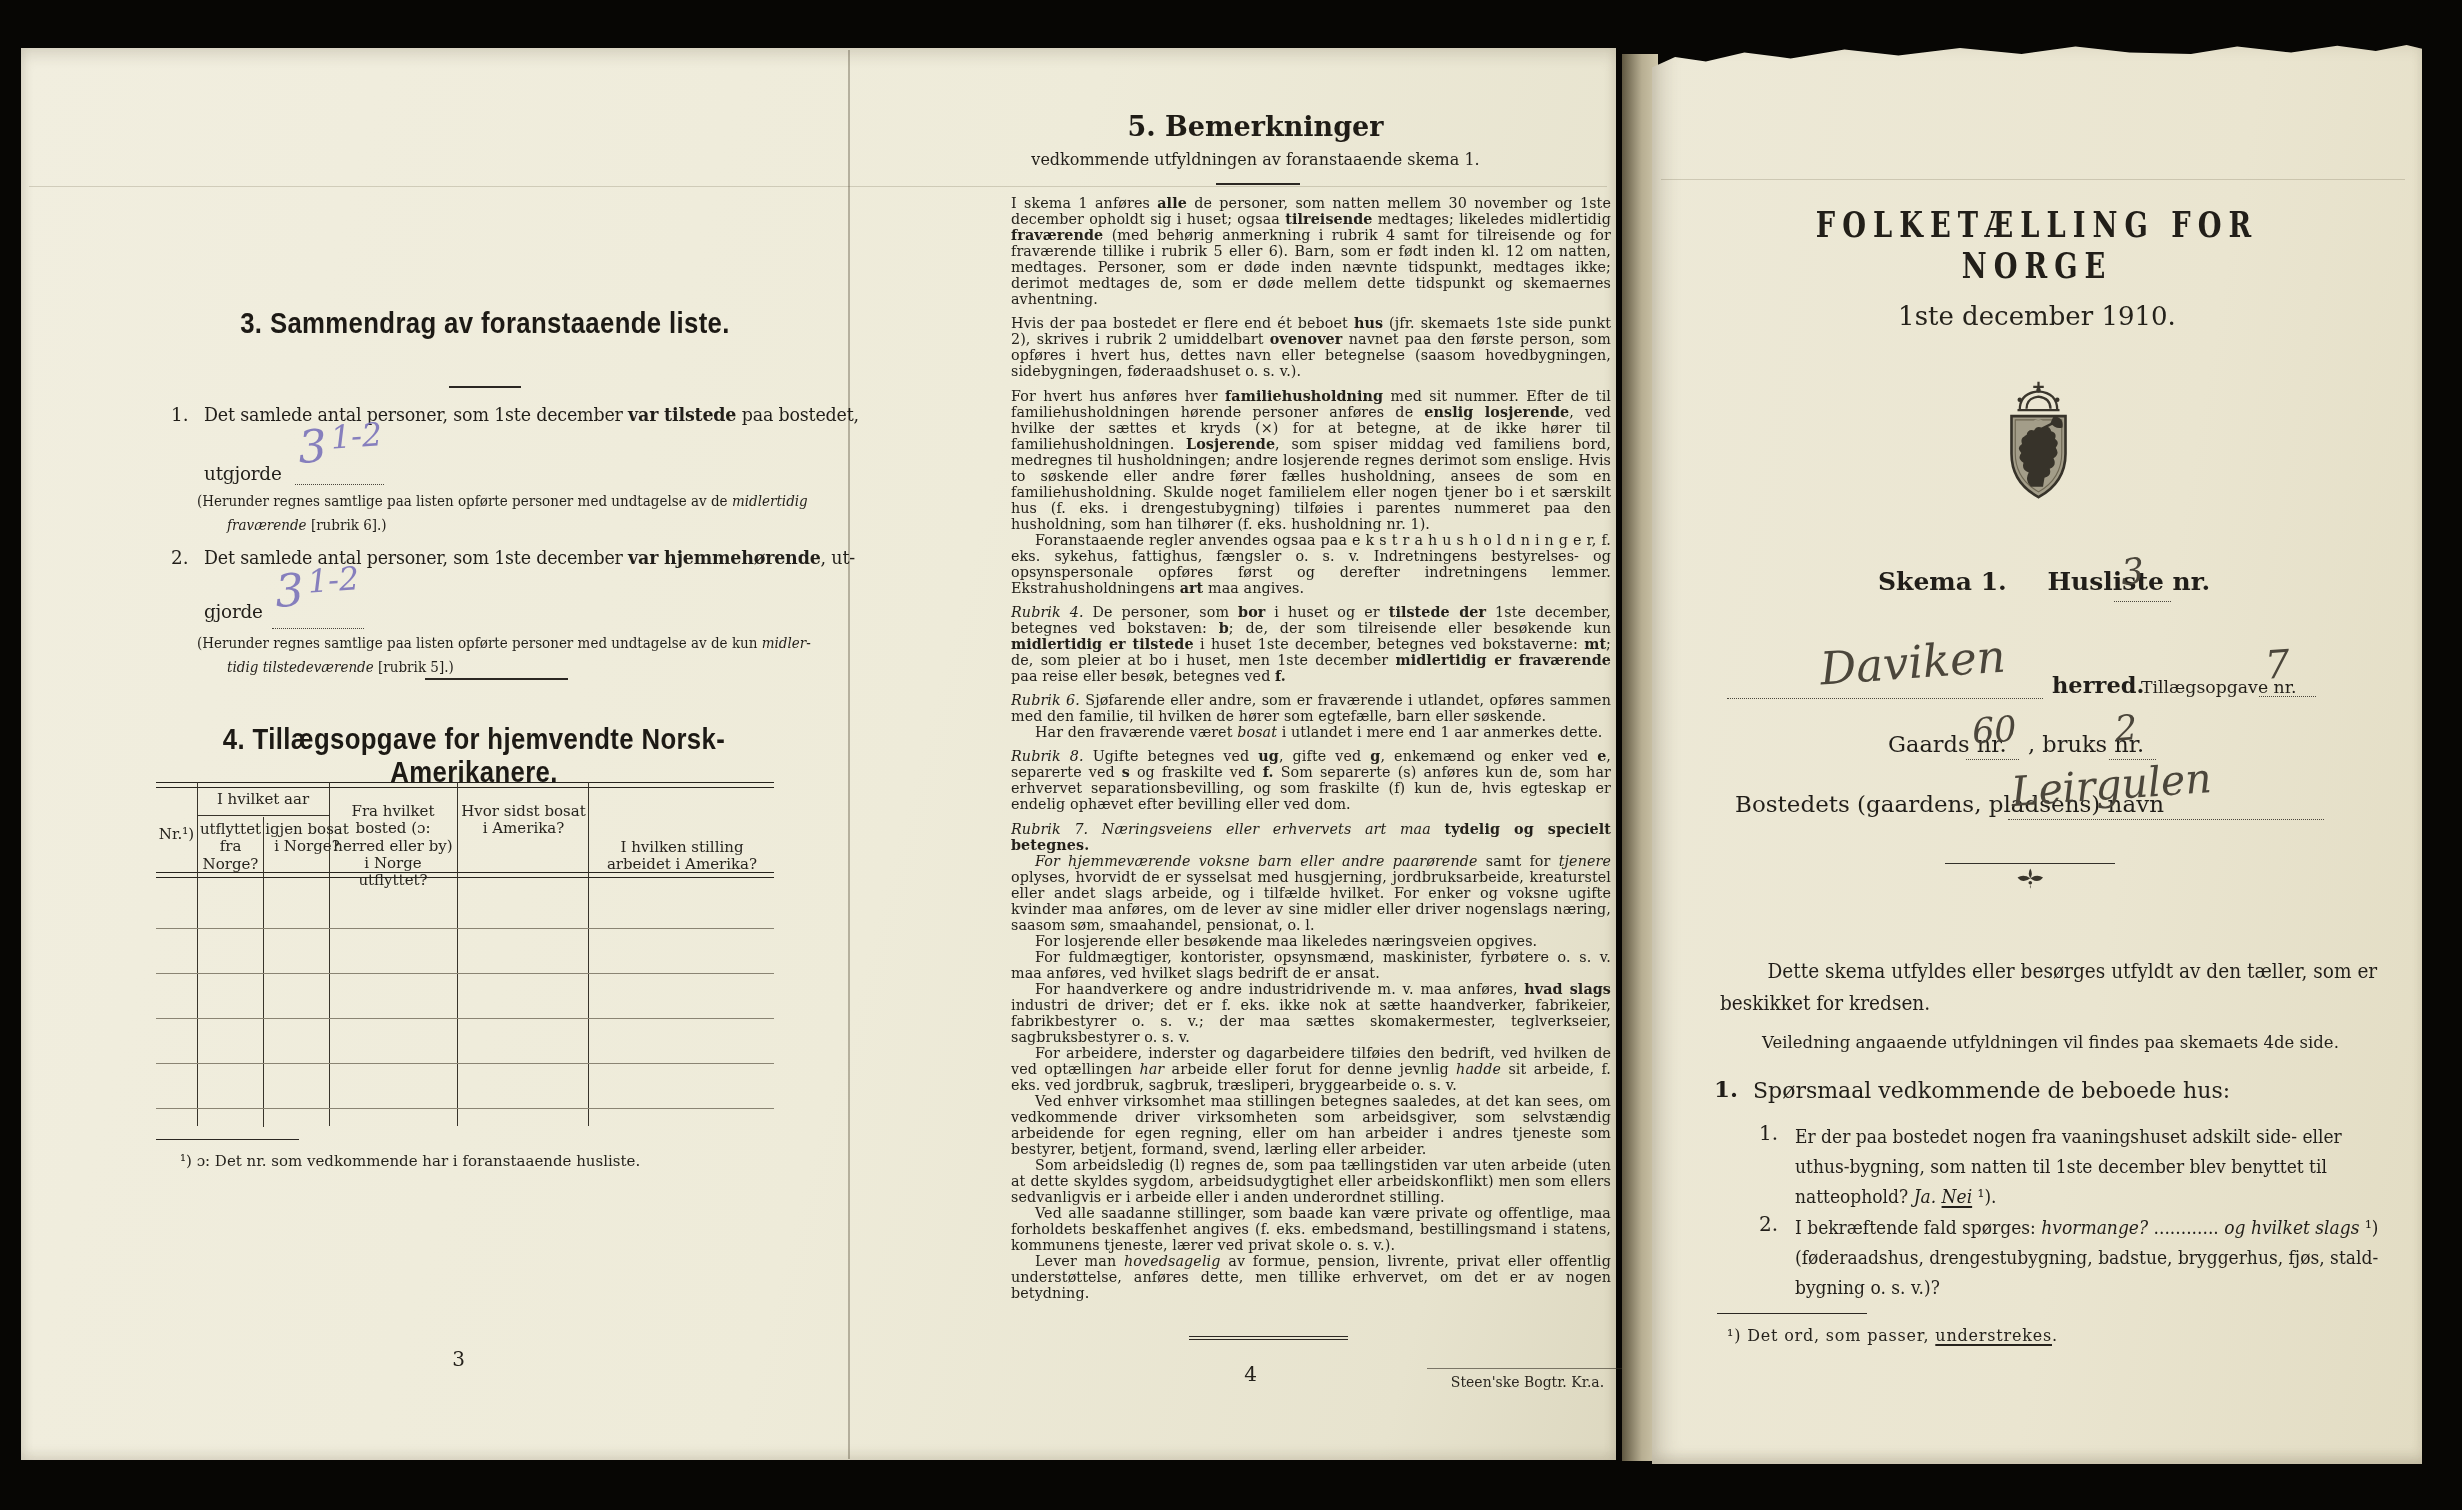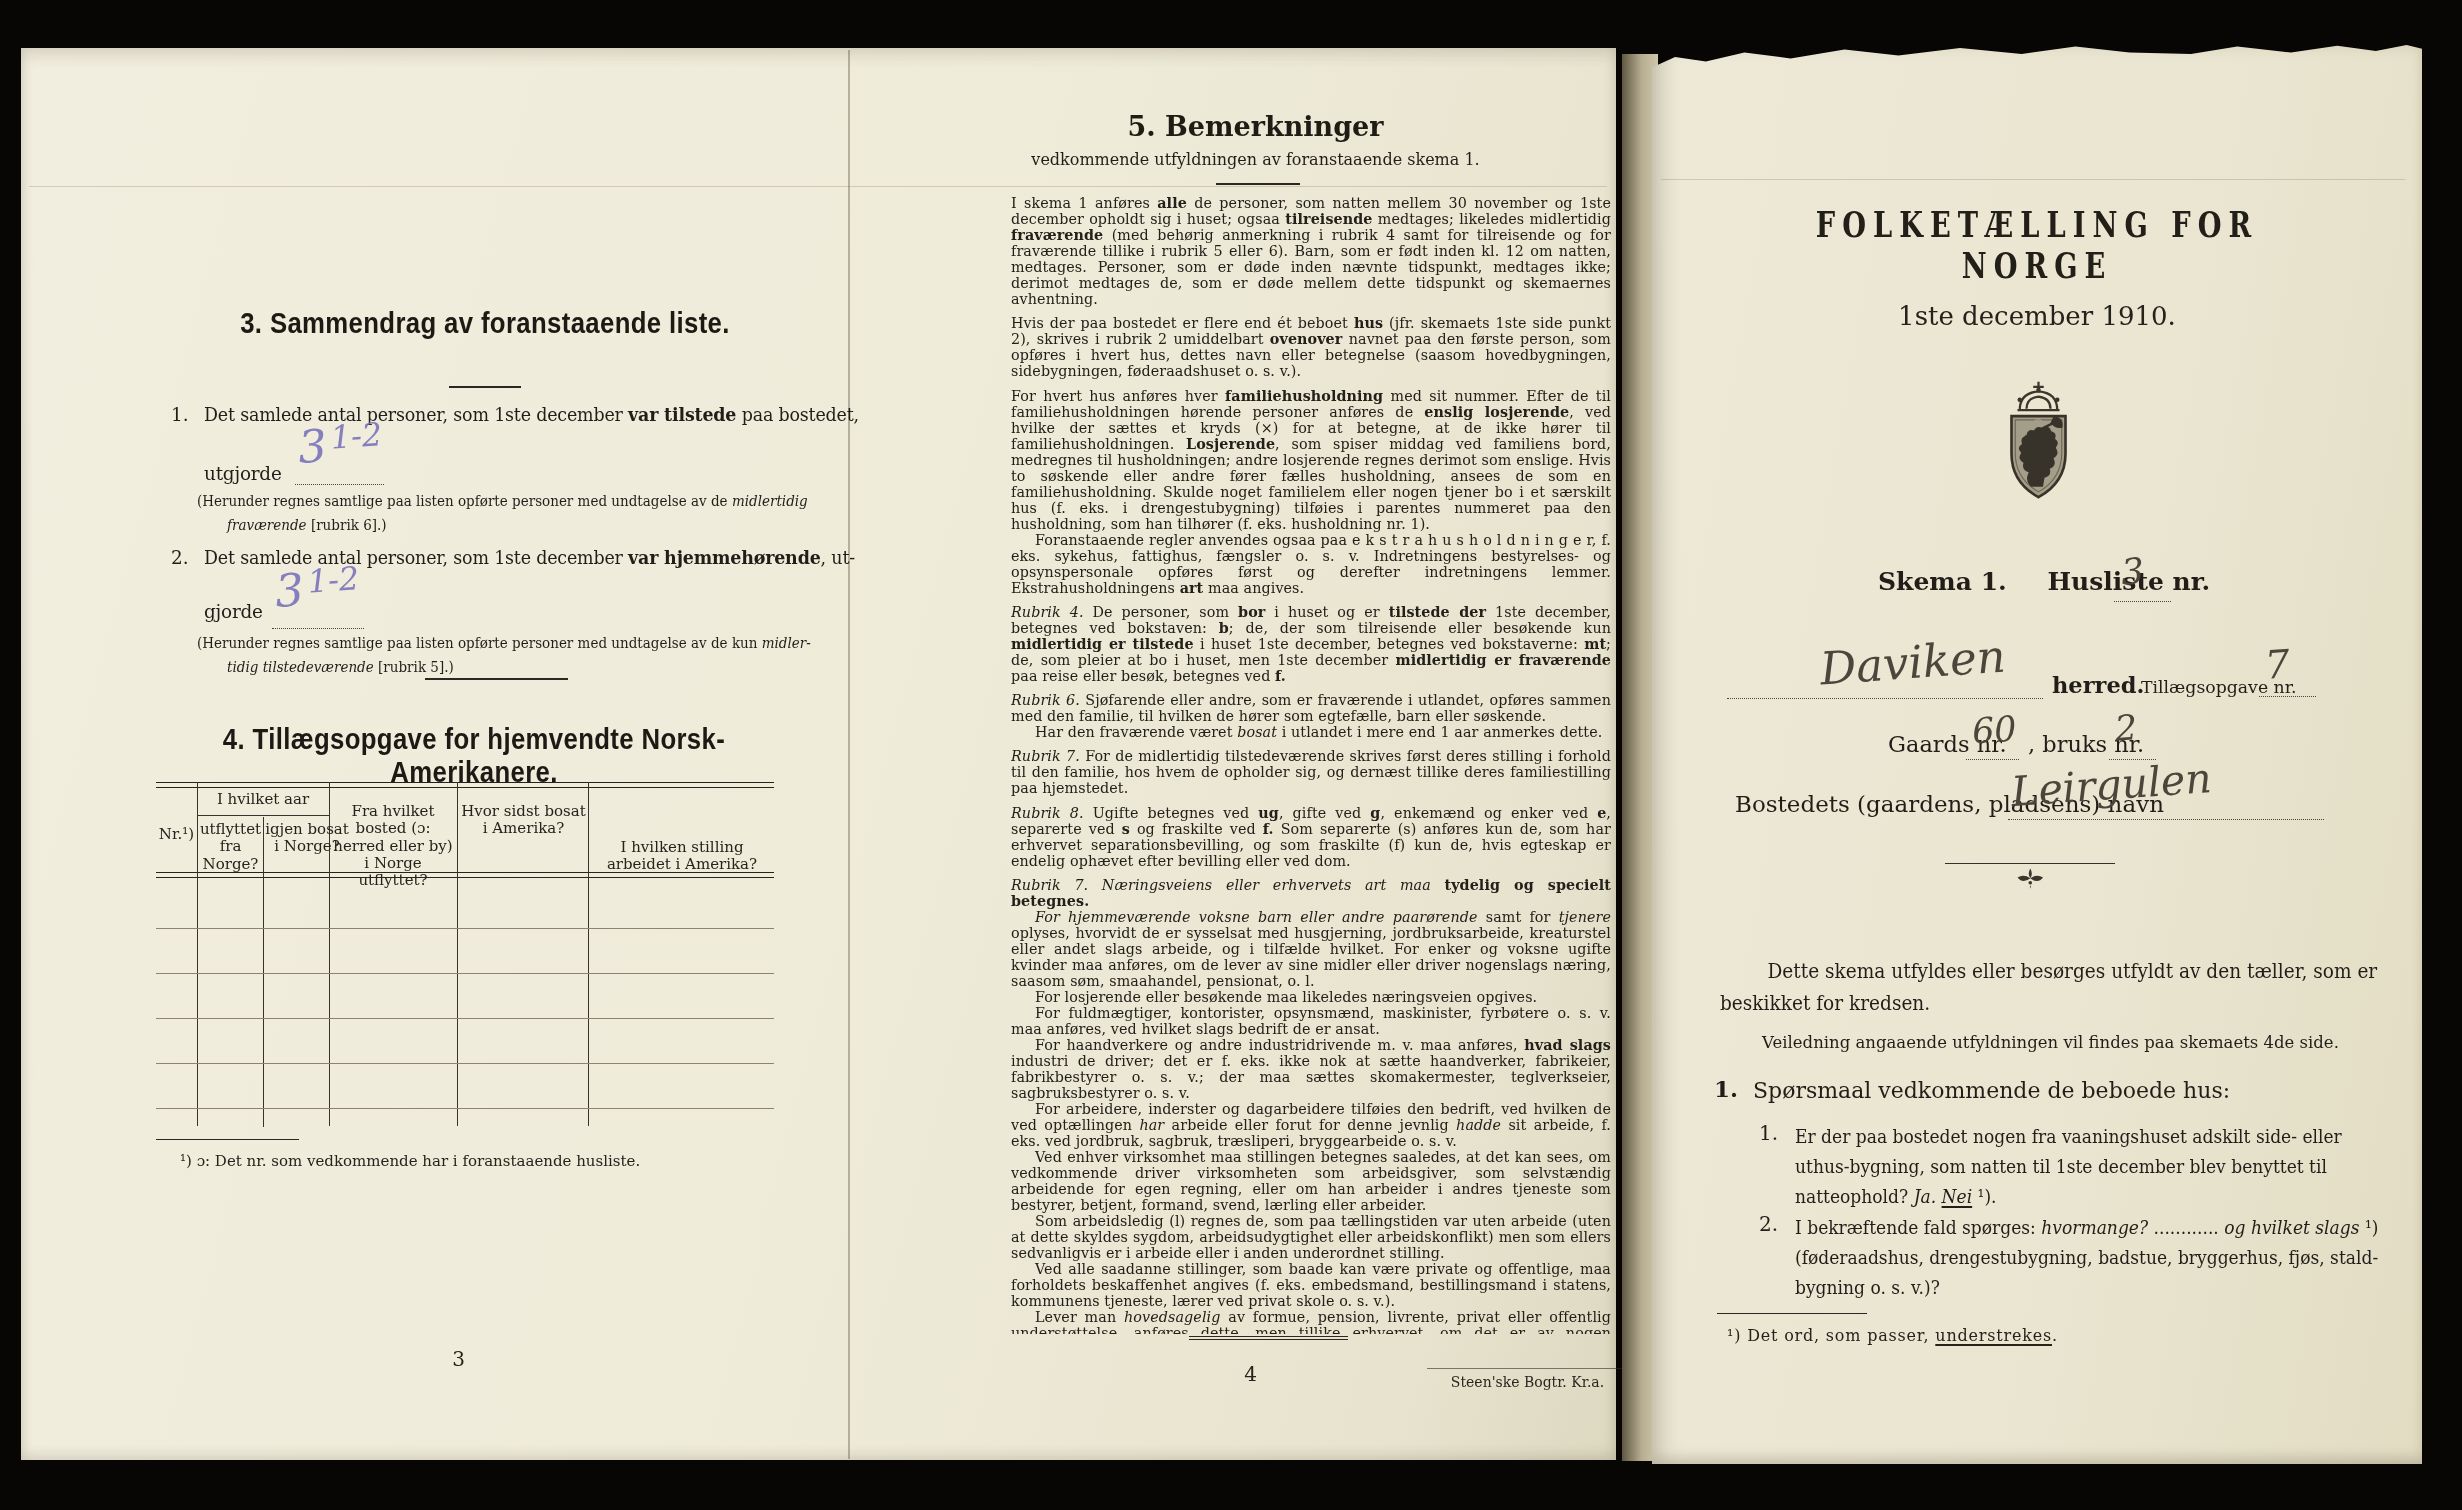--- a/index.html
+++ b/index.html
@@ -211,23 +211,20 @@
       </div>
       <div class="bem-item">
         <div class="bem-p"><i>Rubrik 4.</i>  De personer, som <b>bor</b> i huset og er <b>tilstede der</b> 1ste december, betegnes ved bokstaven: <b>b</b>;  de, der som tilreisende eller besøkende kun <b>midlertidig er tilstede</b> i huset 1ste december, betegnes ved bokstaverne: <b>mt</b>;  de, som pleier at bo i huset, men 1ste december <b>midlertidig er fraværende</b> paa reise eller besøk, betegnes ved <b>f.</b></div>
       </div>
       <div class="bem-item">
         <span class="bem-n"></span>
         <div class="bem-p"><i>Rubrik 6.</i>  Sjøfarende eller andre, som er fraværende i utlandet, opføres sammen med den familie, til hvilken de hører som egtefælle, barn eller søskende.</div>
         <div class="bem-p">Har den fraværende været <i>bosat</i> i utlandet i mere end 1 aar anmerkes dette.</div>
       </div>
       <div class="bem-item">
-        <div class="bem-p"><i>Rubrik 7.</i>  For de midlertidig tilstedeværende skrives først deres stilling i forhold til den familie, hos hvem de opholder sig, og dernæst tillike deres familiestilling paa hjemstedet.</div>
-      </div>
-      <div class="bem-item">
         <div class="bem-p"><i>Rubrik 8.</i>  Ugifte betegnes ved <b>ug</b>, gifte ved <b>g</b>, enkemænd og enker ved <b>e</b>, separerte ved <b>s</b> og fraskilte ved <b>f.</b>  Som separerte (s) anføres kun de, som har erhvervet separationsbevilling, og som fraskilte (f) kun de, hvis egteskap er endelig ophævet efter bevilling eller ved dom.</div>
       </div>
       <div class="bem-item">
         <div class="bem-p"><i>Rubrik 7.</i>  <i>Næringsveiens eller erhvervets art maa</i> <b>tydelig og specielt betegnes.</b></div>
         <div class="bem-p"><i>For hjemmeværende voksne barn eller andre paarørende</i> samt for <i>tjenere</i> oplyses, hvorvidt de er sysselsat med husgjerning, jordbruksarbeide, kreaturstel eller andet slags arbeide, og i tilfælde hvilket.  For enker og voksne ugifte kvinder maa anføres, om de lever av sine midler eller driver nogenslags næring, saasom søm, smaahandel, pensionat, o. l.</div>
         <div class="bem-p">For losjerende eller besøkende maa likeledes næringsveien opgives.</div>
         <div class="bem-p">For fuldmægtiger, kontorister, opsynsmænd, maskinister, fyrbøtere o. s. v. maa anføres, ved hvilket slags bedrift de er ansat.</div>
         <div class="bem-p">For haandverkere og andre industridrivende m. v. maa anføres, <b>hvad slags</b> industri de driver; det er f. eks. ikke nok at sætte haandverker, fabrikeier, fabrikbestyrer o. s. v.; der maa sættes skomakermester, teglverkseier, sagbruksbestyrer o. s. v.</div>
         <div class="bem-p">For arbeidere, inderster og dagarbeidere tilføies den bedrift, ved hvilken de ved optællingen <i>har</i> arbeide eller forut for denne jevnlig <i>hadde</i> sit arbeide, f. eks. ved jordbruk, sagbruk, træsliperi, bryggearbeide o. s. v.</div>
         <div class="bem-p">Ved enhver virksomhet maa stillingen betegnes saaledes, at det kan sees, om vedkommende driver virksomheten som arbeidsgiver, som selvstændig arbeidende for egen regning, eller om han arbeider i andres tjeneste som bestyrer, betjent, formand, svend, lærling eller arbeider.</div>

